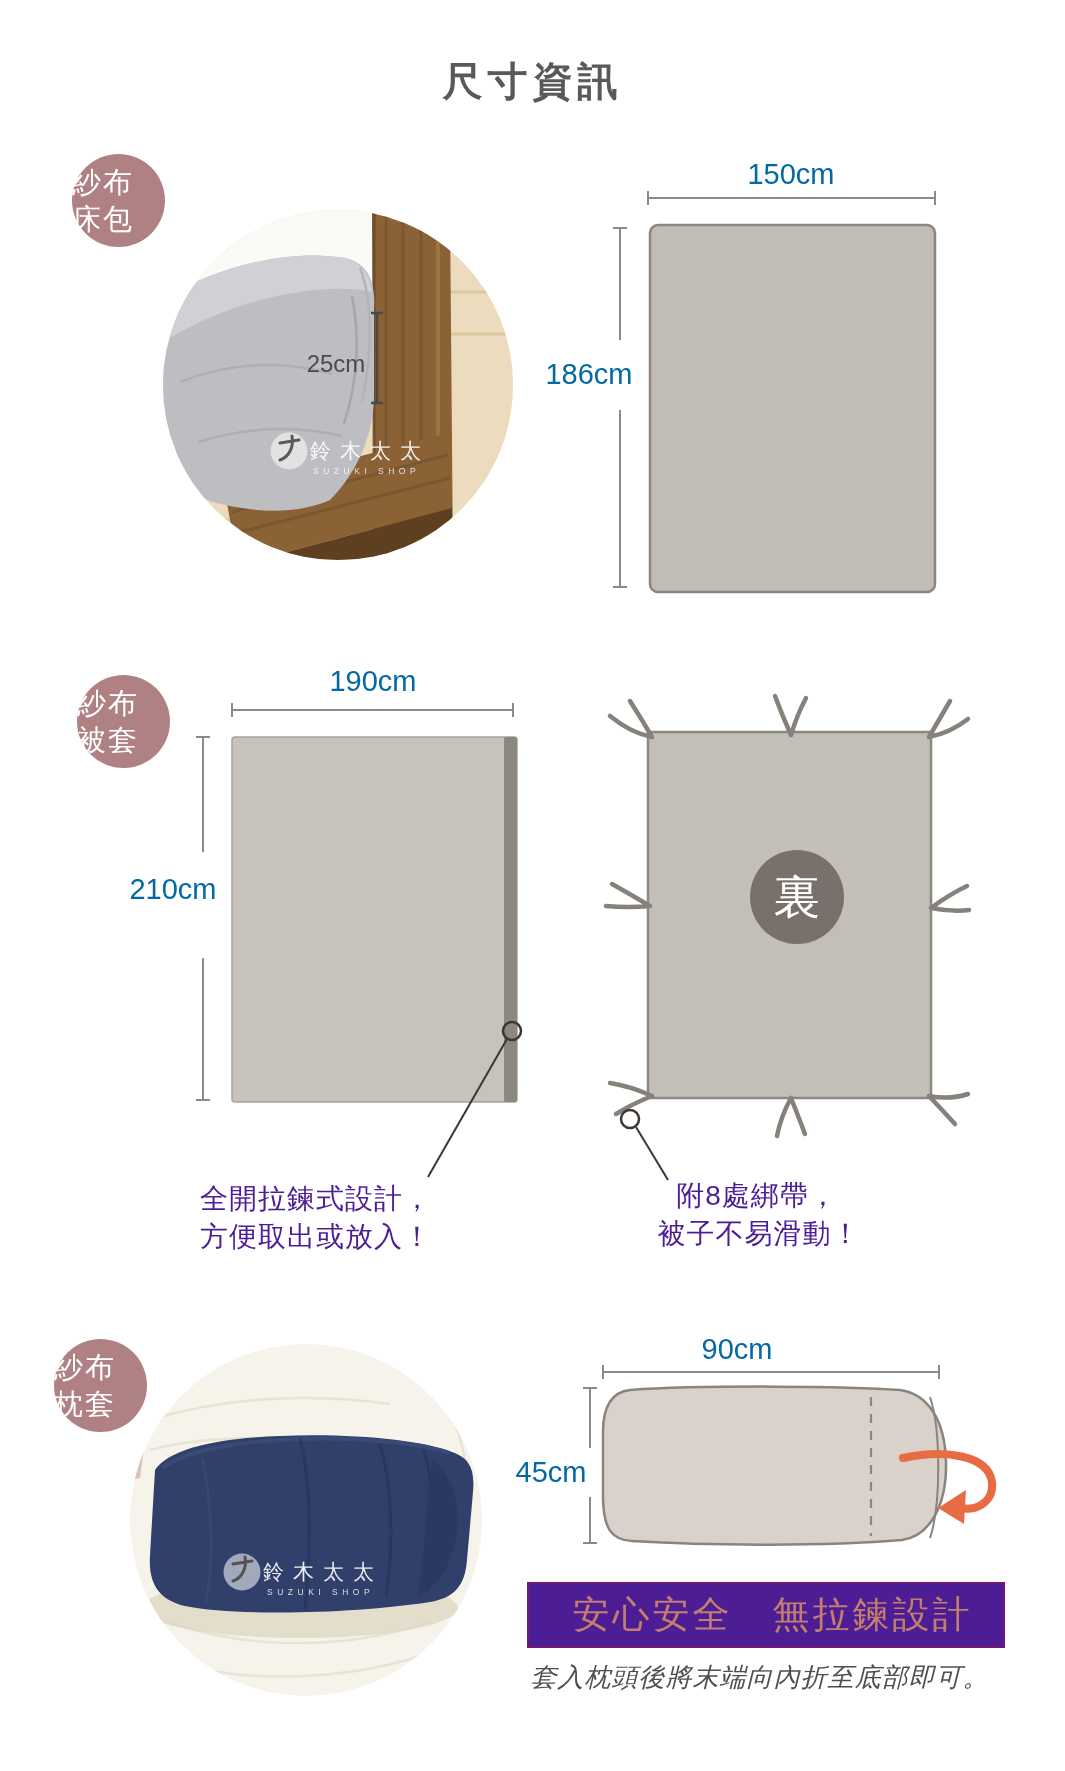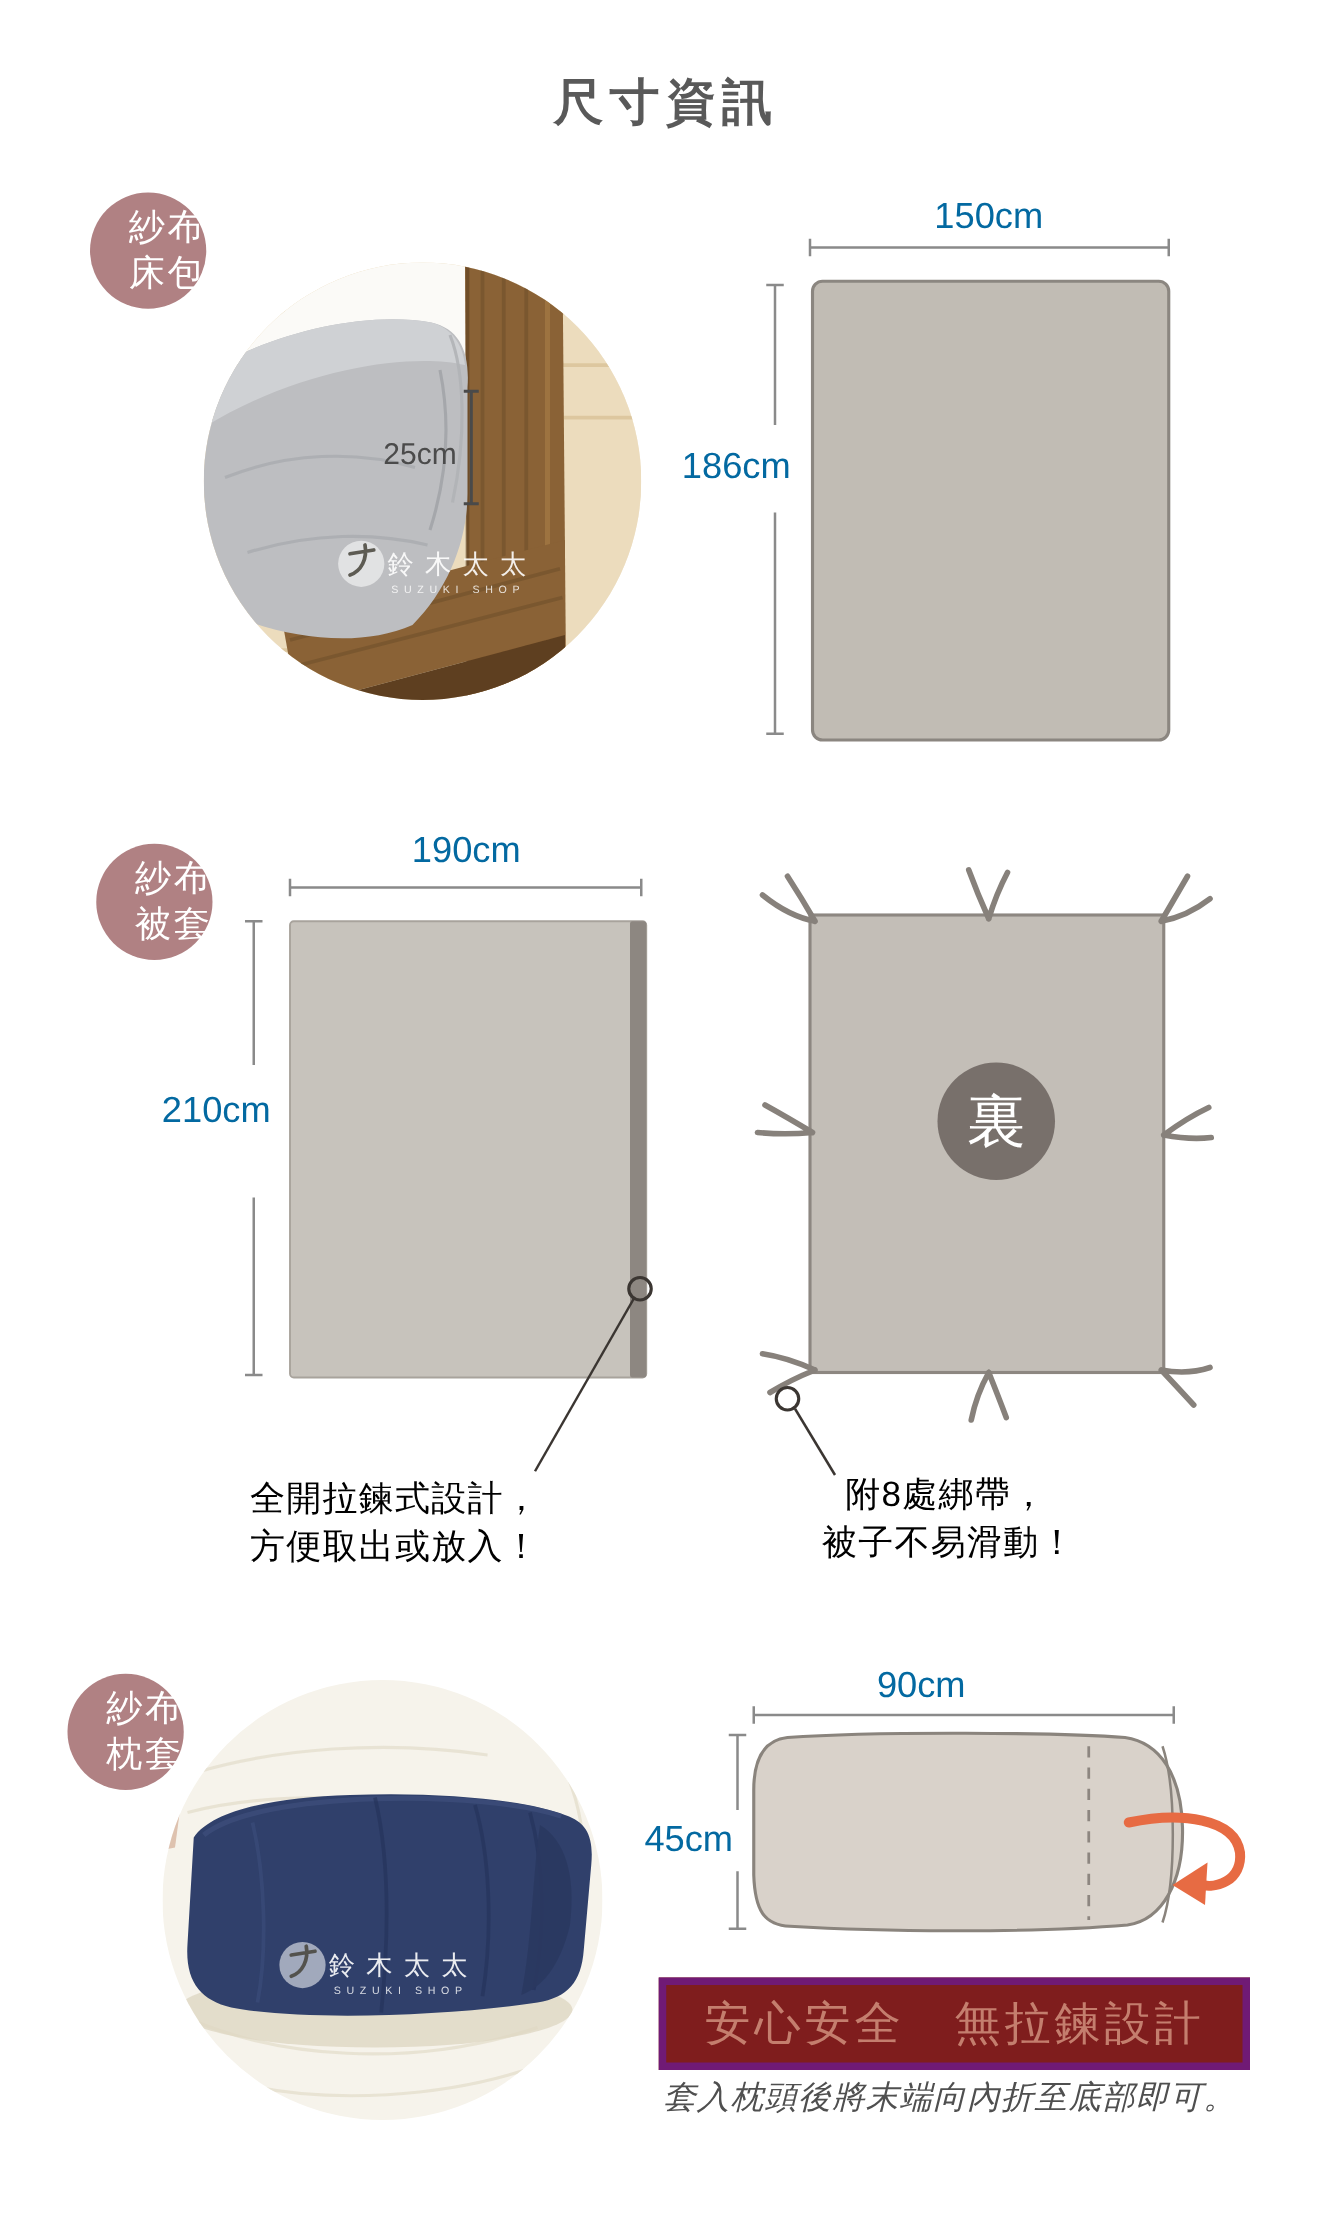--- a/index.html
+++ b/index.html
@@ -5,31 +5,31 @@
   html,body{margin:0;padding:0;background:#fff;}
   .page{
     position:relative;width:1065px;height:1771px;background:#ffffff;overflow:hidden;
     font-family:"Liberation Sans","DejaVu Sans",sans-serif;
   }
   .abs{position:absolute;}
   .ctr{transform:translate(-50%,-50%);white-space:nowrap;}
   .title{left:0;right:0;top:54px;text-align:center;font-size:40px;letter-spacing:5px;color:#595959;font-weight:bold;}
   .badge{
     width:93px;height:93px;border-radius:50%;background:#b08183;color:#ffffff;
-    display:flex;flex-direction:column;align-items:flex-end;justify-content:center;
+    display:flex;flex-direction:column;align-items:flex-start;justify-content:center;
     font-size:29px;line-height:37px;letter-spacing:2px;text-align:center;
   }
   .dim{font-size:29px;color:#0369a1;}
   .dim-sm{font-size:24px;color:#4b4b4b;}
-  .note{font-size:28px;color:#000000;letter-spacing:1px;line-height:38px;text-align:center;}
+  .note{font-size:28px;color:#4c1d95;letter-spacing:1px;line-height:38px;text-align:center;}
   .back-char{font-size:47px;color:#ffffff;letter-spacing:0;}
   .banner{
-    left:527px;top:1582px;width:461px;height:62px;border:6px solid #701a75;background:#7f1d1d;
+    left:527px;top:1582px;width:461px;height:62px;border:2px solid #701a75;background:#4c1d95;
     display:flex;align-items:center;justify-content:center;
-    font-size:37px;letter-spacing:3px;color:#c47e6e;white-space:nowrap;
+    font-size:37px;letter-spacing:3px;color:#c47e6e;white-space:nowrap;padding-left:13px;
   }
   .instruction{left:500px;top:1660px;width:520px;text-align:center;font-size:26px;letter-spacing:1px;color:#4f4f4f;white-space:nowrap;font-style:italic;}
   svg text{font-family:"Liberation Sans","DejaVu Sans",sans-serif;}
 </style>
 </head>
 <body>
 
 <div class="page">
 
   <svg class="abs" style="left:0;top:0;" width="1065" height="1771" viewBox="0 0 1065 1771">

